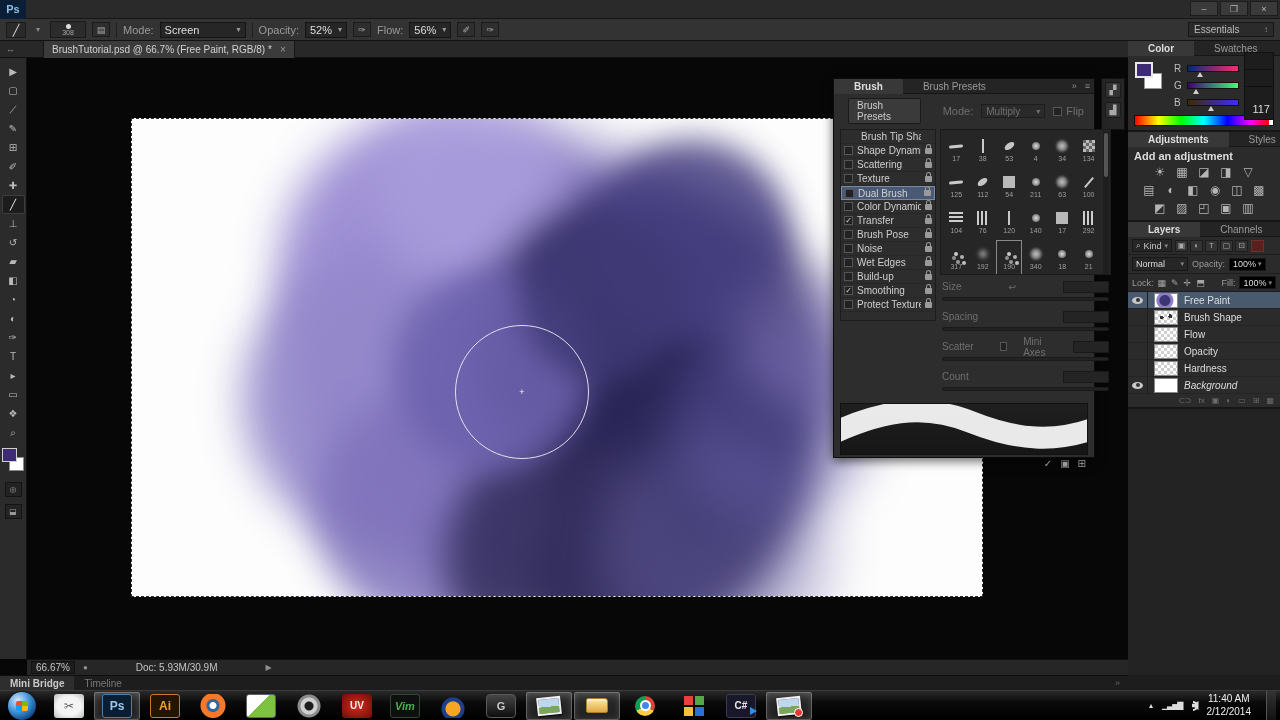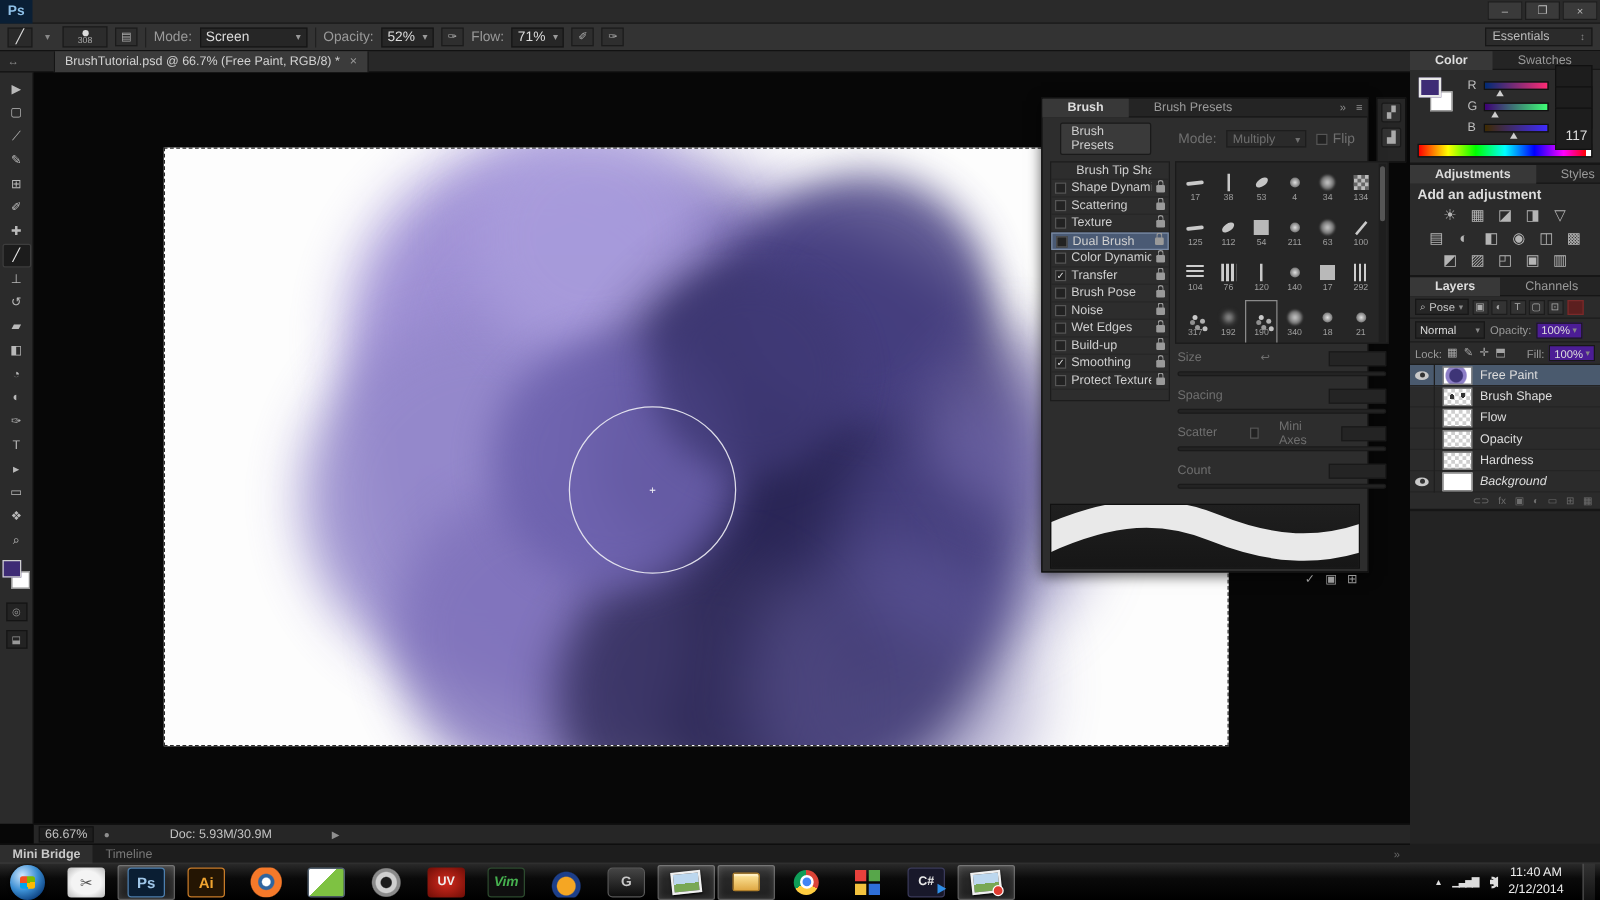--- a/index.html
+++ b/index.html
@@ -136,21 +136,21 @@
   .adj-row{display:flex;justify-content:center;gap:7px;padding:2px 0;}
   .adj-ic{color:#b5b5b5;font-size:12px;width:15px;text-align:center;}
   
   .lay-filter{display:flex;align-items:center;gap:3px;height:18px;padding:0 4px;border-bottom:1px solid #1d1d1d;}
   .kind-drop{display:flex;align-items:center;gap:3px;background:#262626;border:1px solid #171717;height:13px;padding:0 3px;color:#c9c9c9;font-size:9px;}
   .lf-ic{width:13px;height:12px;background:#333;border:1px solid #1c1c1c;color:#aaa;font-size:8px;display:flex;align-items:center;justify-content:center;}
   .lf-ic.red{background:#5c1f1f;border-color:#7a2a2a;}
   .lay-blend{display:flex;align-items:center;gap:4px;height:19px;padding:0 4px;border-bottom:1px solid #1d1d1d;}
   .blend-drop{background:#262626;border:1px solid #171717;height:14px;width:56px;display:flex;align-items:center;justify-content:space-between;padding:0 3px;color:#ddd;font-size:9px;}
   .tiny-label{color:#9a9a9a;font-size:9px;}
-  .tiny-val{background:#4c1d95;border:1px solid #171717;height:13px;display:flex;align-items:center;gap:2px;padding:0 3px;color:#ddd;font-size:9px;}
+  .tiny-val{background:#000000;border:1px solid #171717;height:13px;display:flex;align-items:center;gap:2px;padding:0 3px;color:#ddd;font-size:9px;}
   .lay-lock{display:flex;align-items:center;gap:4px;height:18px;padding:0 4px;border-bottom:1px solid #1d1d1d;}
   .lock-ic{color:#a5a5a5;font-size:9px;}
   .layer-row{display:flex;align-items:center;height:17px;border-bottom:1px solid #242424;padding-right:3px;}
   .layer-row.selected{background:#4a5a6e;}
   .eye-col{width:20px;height:17px;border-right:1px solid #1f1f1f;display:flex;align-items:center;justify-content:center;}
   .eye{width:11px;height:7px;border-radius:50%;background:#c9c9c9;position:relative;}
   .eye::after{content:"";position:absolute;left:3.5px;top:1.5px;width:4px;height:4px;border-radius:50%;background:#333;}
   .eye.off{visibility:hidden;}
   .lthumb{width:24px;height:15px;border:1px solid #888;margin:0 6px 0 6px;flex:none;}
   .lthumb.paint{background:radial-gradient(circle at 45% 50%,#3e3577 0 5px,#8d7fc7 6px 8px,#fff 9px);}
@@ -236,21 +236,21 @@
     </span>
     <span class="opt-sep"></span>
     <span class="opt-label">Opacity:</span>
     <span class="drop">
       <span>52%</span>
         <span class="arw">▾</span>
     </span>
     <span class="mini-icon">✑</span>
     <span class="opt-label">Flow:</span>
     <span class="drop">
-      <span>71%</span>
+      <span>56%</span>
         <span class="arw">▾</span>
     </span>
     <span class="mini-icon">✐</span>
     <span class="mini-icon">✑</span>
     <span class="workspace">
       <span>Essentials</span>
         <span style="font-size:8px;color:#888;">↕</span>
     </span>
   </div>
 
@@ -747,21 +747,21 @@
 
         <span class="ptab active">Layers</span>
             <span class="ptab">Channels</span>
           </div>
         <span class="spacer"></span>
         <span class="phead-ic">≡</span>
       </div>
       <div class="lay-filter">
         <span class="kind-drop">
           <span style="font-size:8px;">⌕</span>
-            <span>Pose</span>
+            <span>Kind</span>
             <span style="font-size:7px;color:#888;">▾</span>
         </span>
         <div style="display:flex;gap:2px;">
 
         <span class="lf-ic">▣</span>
             <span class="lf-ic">◐</span>
             <span class="lf-ic">T</span>
             <span class="lf-ic">▢</span>
             <span class="lf-ic">⊡</span>
           </div>

